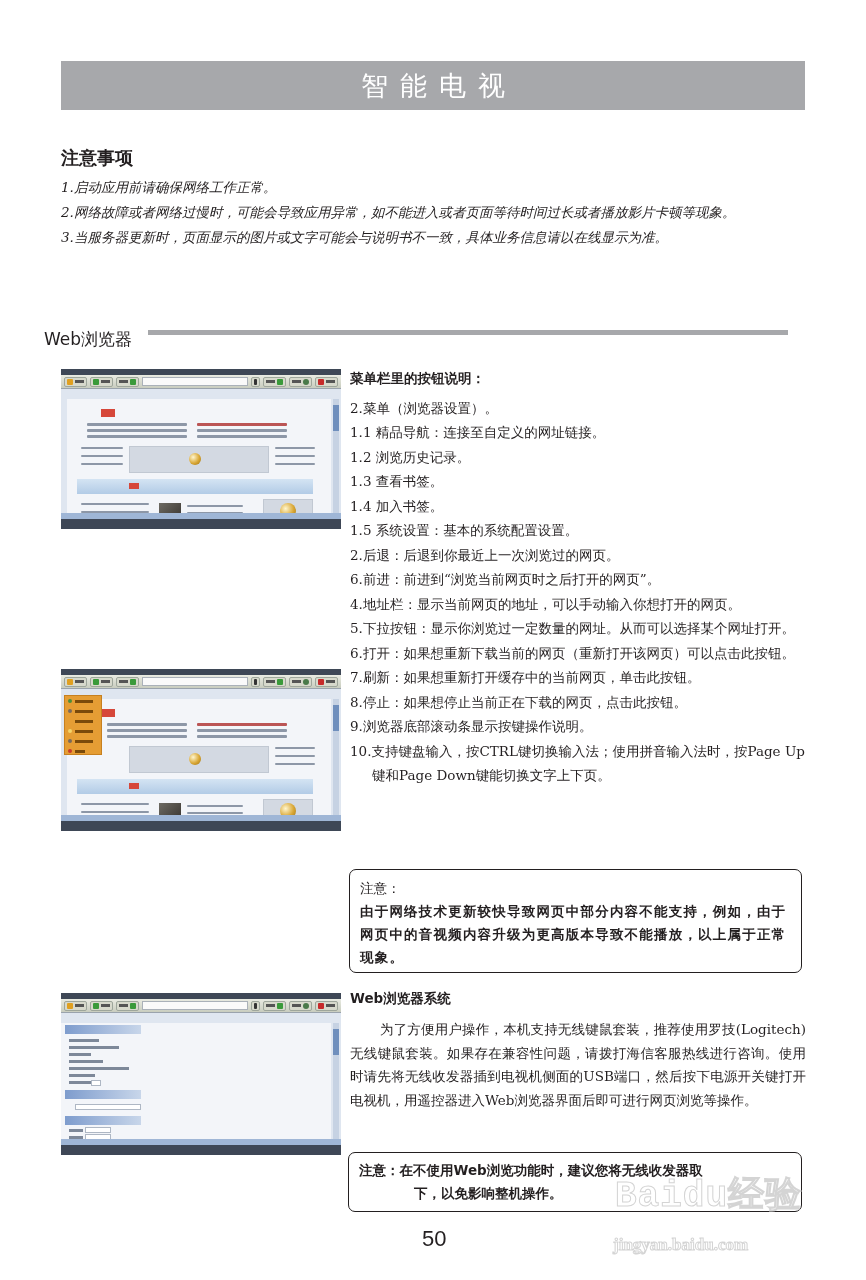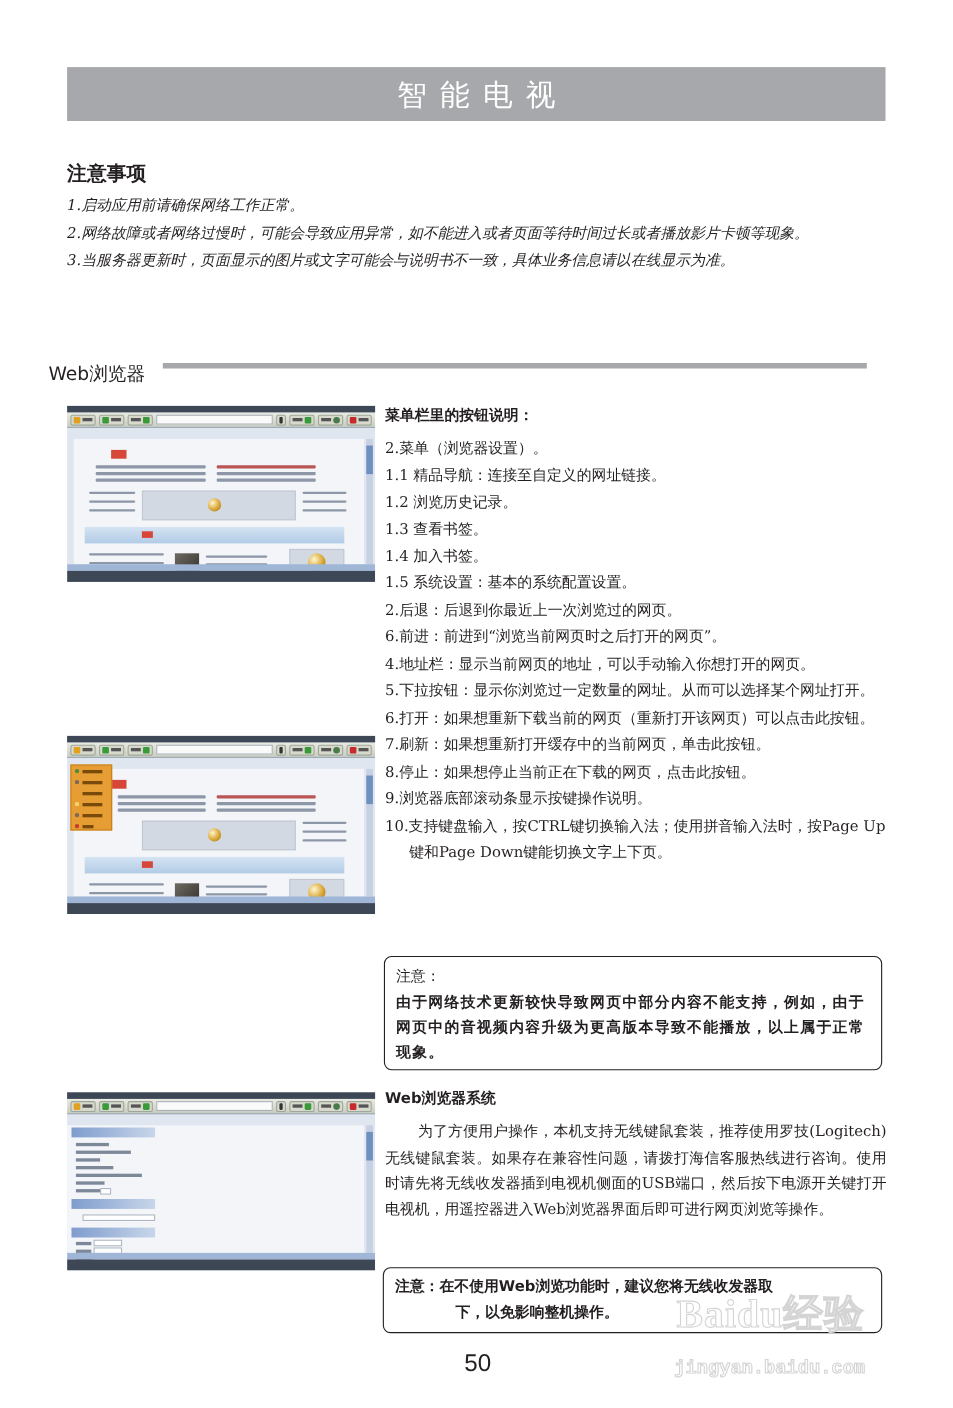--- a/index.html
+++ b/index.html
@@ -57,22 +57,22 @@
   .note1 .bodytxt { font-weight: bold; letter-spacing: 1.2px; }
   .note2 { left: 348px; top: 1152px; width: 454px; height: 60px; padding: 6px 10px; font-size: 13.5px; line-height: 23px; font-weight: bold; }
   .note2 .line2 { padding-left: 55px; }
 
   .sys-head { position: absolute; left: 350px; top: 990px; font-family: "DejaVu Sans", sans-serif; font-size: 13.5px; font-weight: bold; }
   .sys-body { position: absolute; left: 350px; top: 1018px; width: 456px; font-size: 13.5px; line-height: 23.5px; text-indent: 30px; text-align: justify; }
 
   .page-num { position: absolute; left: 422px; top: 1226px; font-family: "Liberation Sans", sans-serif; font-size: 22px; }
 
   .watermark { position: absolute; left: 615px; top: 1160px; width: 200px; height: 110px; pointer-events: none; }
-  .watermark .wm1 { position: absolute; left: 0; top: 10px; font-family: Liberation Serif, serif; font-size: 36px; font-weight: bold; color: transparent; -webkit-text-stroke: 1px #d4d4d4; letter-spacing: 1px; }
-  .watermark .wm2 { position: absolute; left: -2px; top: 75px; font-family: Liberation Mono, monospace; font-size: 17px; font-weight: bold; color: transparent; -webkit-text-stroke: 1px #d4d4d4; }
+  .watermark .wm1 { position: absolute; left: 0; top: 10px; font-family: Liberation Mono, monospace; font-size: 36px; font-weight: bold; color: transparent; -webkit-text-stroke: 1px #d4d4d4; letter-spacing: 1px; }
+  .watermark .wm2 { position: absolute; left: -2px; top: 75px; font-family: Liberation Serif, serif; font-size: 17px; font-weight: bold; color: transparent; -webkit-text-stroke: 1px #d4d4d4; }
 </style>
 </head>
 <body>
 
 <div class="title-bar">
   <span>智能电视</span>
 </div>
 
 <div class="notice-heading">注意事项</div>
 <div class="notice-list">

